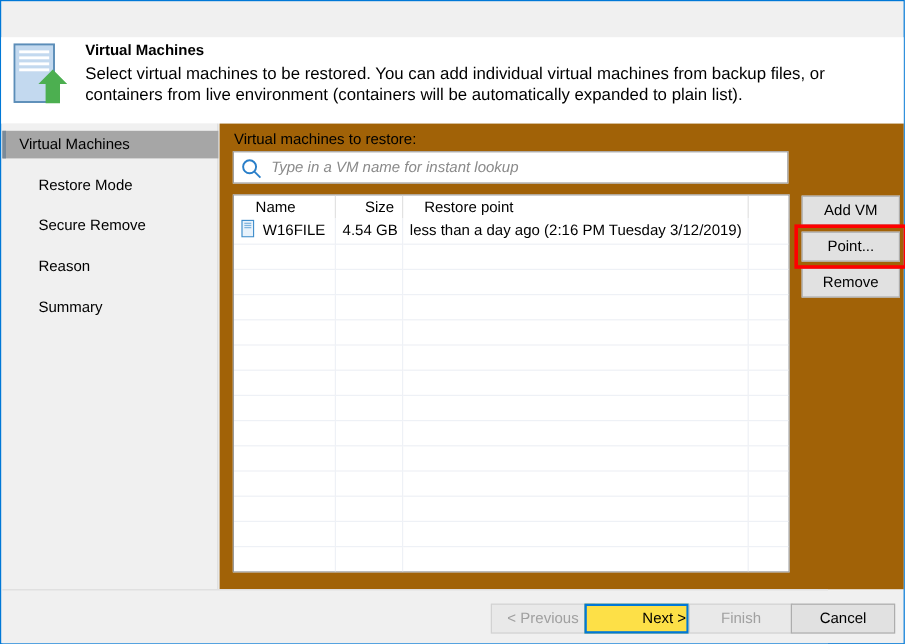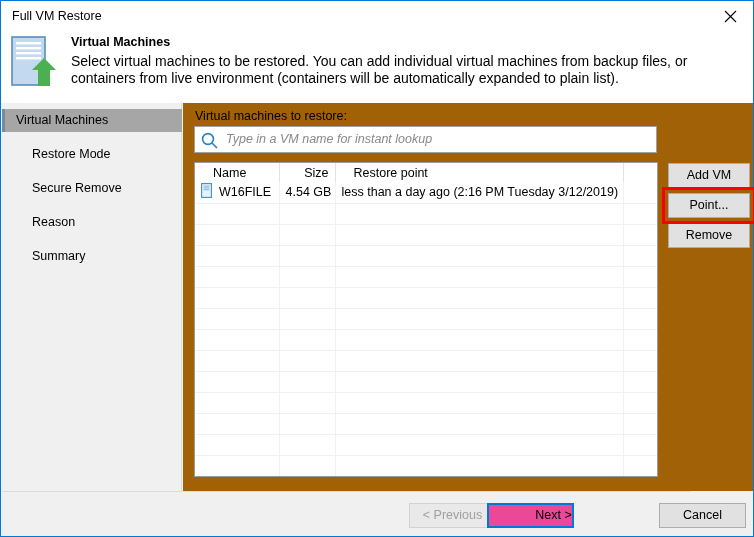--- a/index.html
+++ b/index.html
@@ -254,40 +254,31 @@
     height: 25px;
     line-height: 23px;
   }
   .foot-btn.disabled {
     color: #a0a0a0;
     background: #e9e9e9;
     border-color: #d2d2d2;
   }
   .foot-btn.default {
     border: 2px solid #0078d7;
-    background: #ec4899;
+    background: #fde047;
     line-height: 21px;
     padding-left: 46px;
   }
   .foot-btn.plain { background: #e1e1e1; }
 </style>
 </head>
 <body>
 
 <div class="window">
 
-  <div class="titlebar">
-    <div class="titlebar-text">Full VM Restore</div>
-    <div class="close-btn">
-      <svg width="13" height="13" viewBox="0 0 13 13" aria-hidden="true">
-        <line x1="1" y1="1" x2="12" y2="12" stroke="#000" stroke-width="1.1"></line>
-        <line x1="12" y1="1" x2="1" y2="12" stroke="#000" stroke-width="1.1"></line>
-      </svg>
-    </div>
-  </div>
 
   <div class="header">
     <div class="header-icon">
       <svg width="52" height="56" viewBox="0 0 52 56" aria-hidden="true">
         <rect x="1" y="3" width="33" height="48" fill="#c3d9ef" stroke="#5b8db8" stroke-width="1.6"></rect>
         <rect x="5" y="8" width="25" height="2.4" fill="#ffffff"></rect>
         <rect x="5" y="13" width="25" height="2.4" fill="#ffffff"></rect>
         <rect x="5" y="18" width="25" height="2.4" fill="#ffffff"></rect>
         <rect x="5" y="23" width="25" height="2.4" fill="#ffffff"></rect>
         <path d="M33 26 L45 14 L57 26 L51 26 L51 42 L39 42 L39 26 Z" transform="translate(-12,10)" fill="#4caf50"></path>
@@ -455,16 +446,17 @@
     <button class="btn side-btn" style="top:60px">Add VM</button>
     <button class="btn side-btn" style="top:90px">Point...</button>
     <button class="btn side-btn" style="top:120px">Remove</button>
     <div class="red-box"></div>
 
   </div>
 
   <div class="footer">
     <button class="btn foot-btn disabled" style="left:407px">&lt; Previous</button>
     <button class="btn foot-btn default" style="left:485px">Next &gt;</button>
+    <button class="btn foot-btn disabled" style="left:572px">Finish</button>
     <button class="btn foot-btn plain" style="left:657px">Cancel</button>
   </div>
 
 </div>
 
 </body></html>

